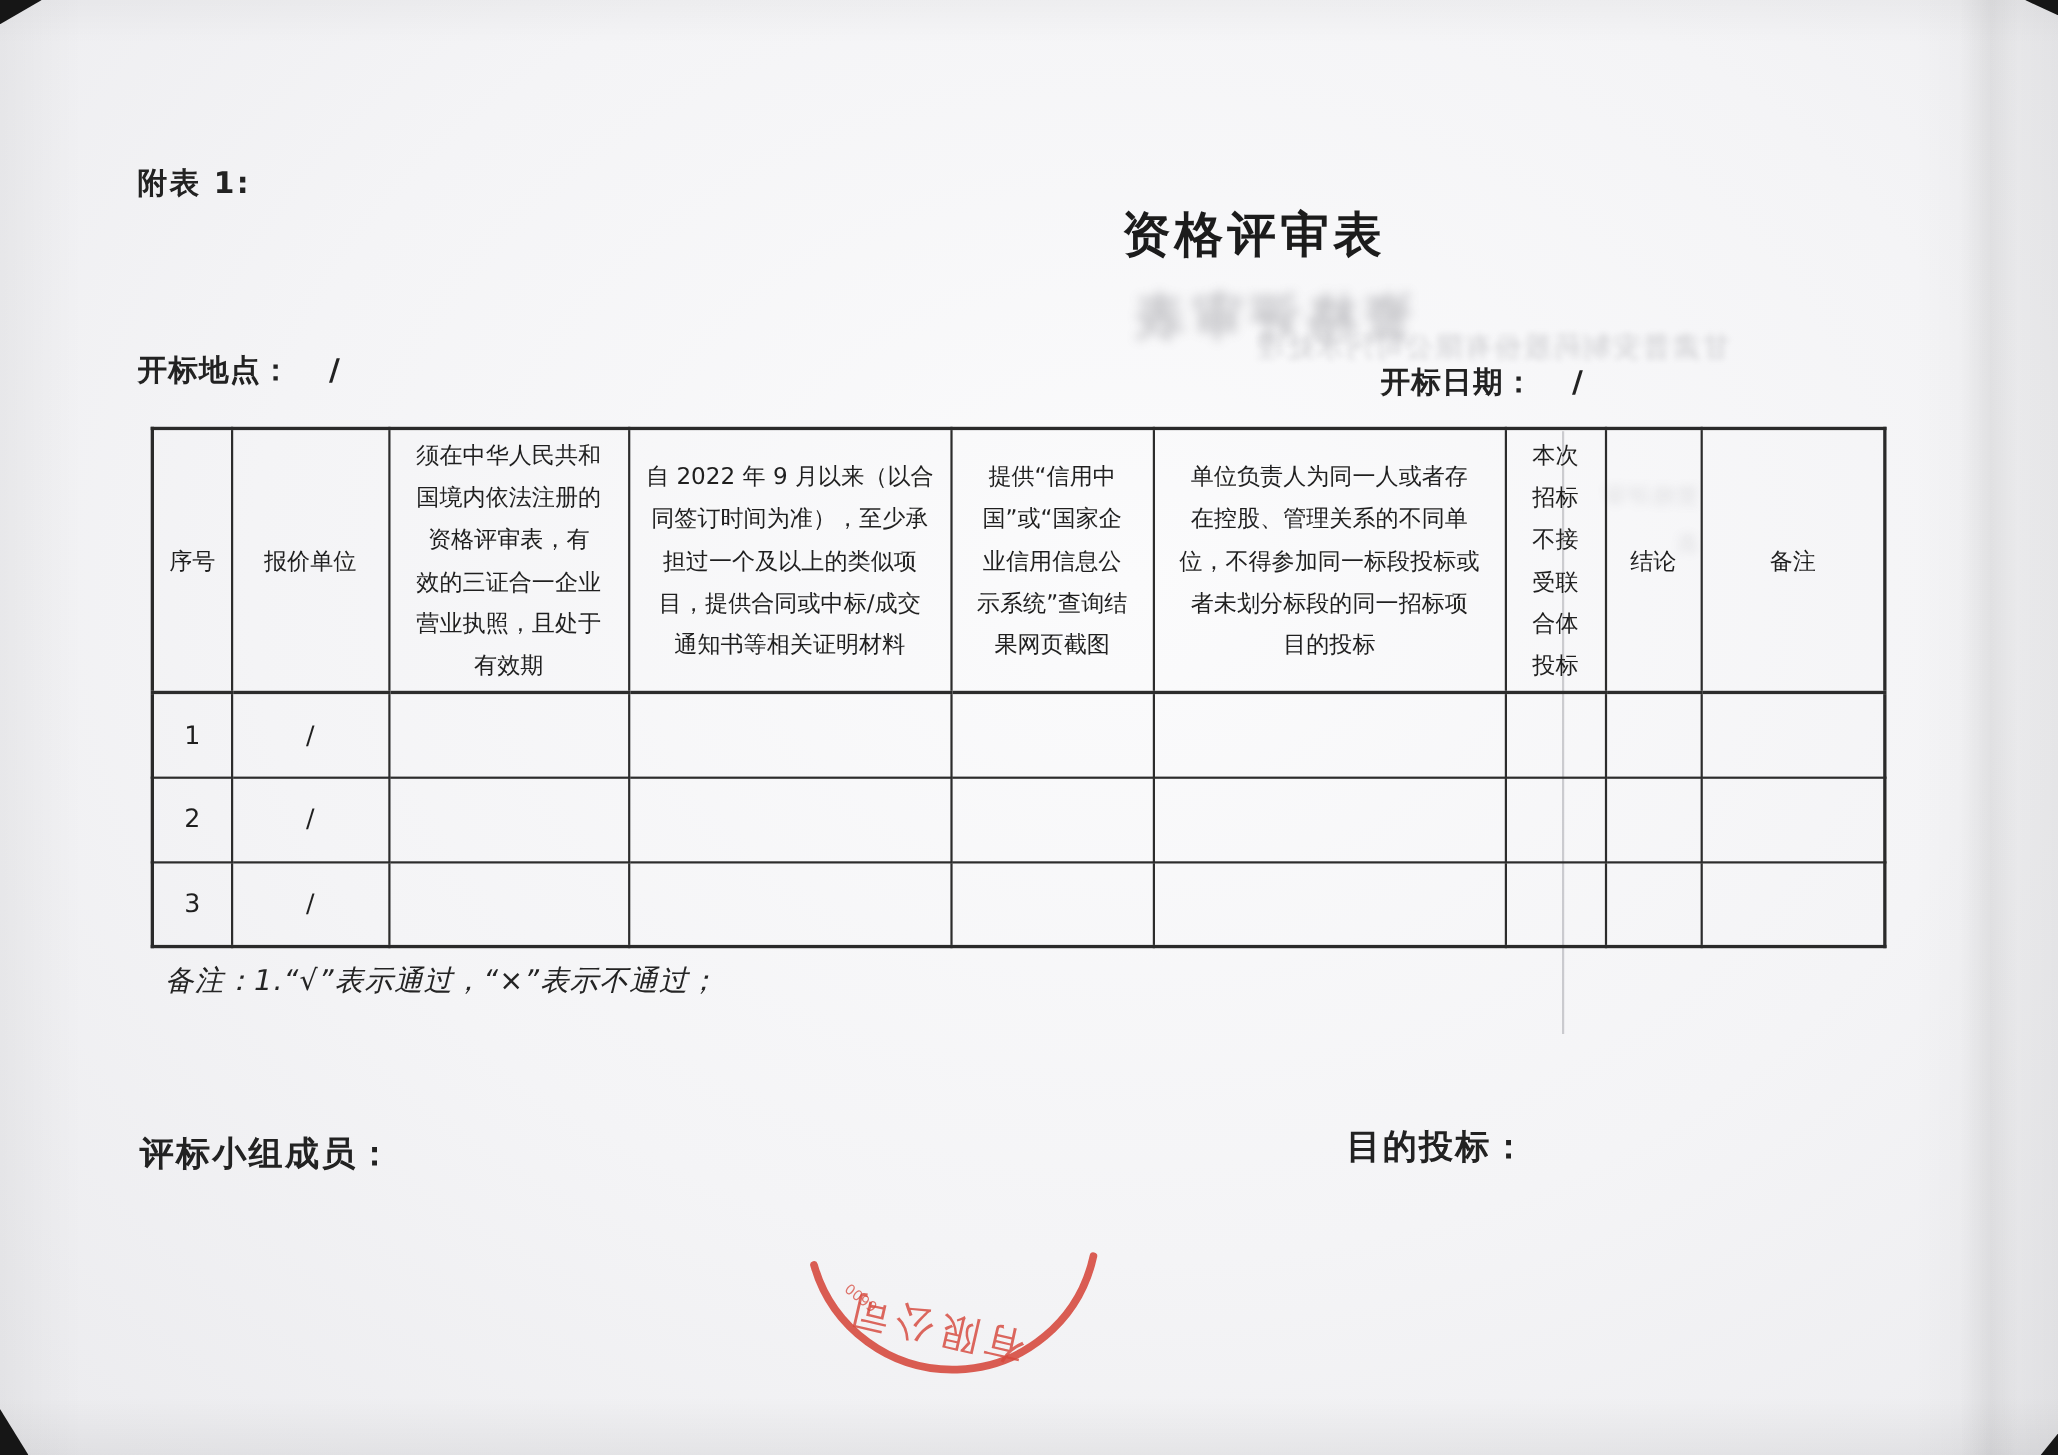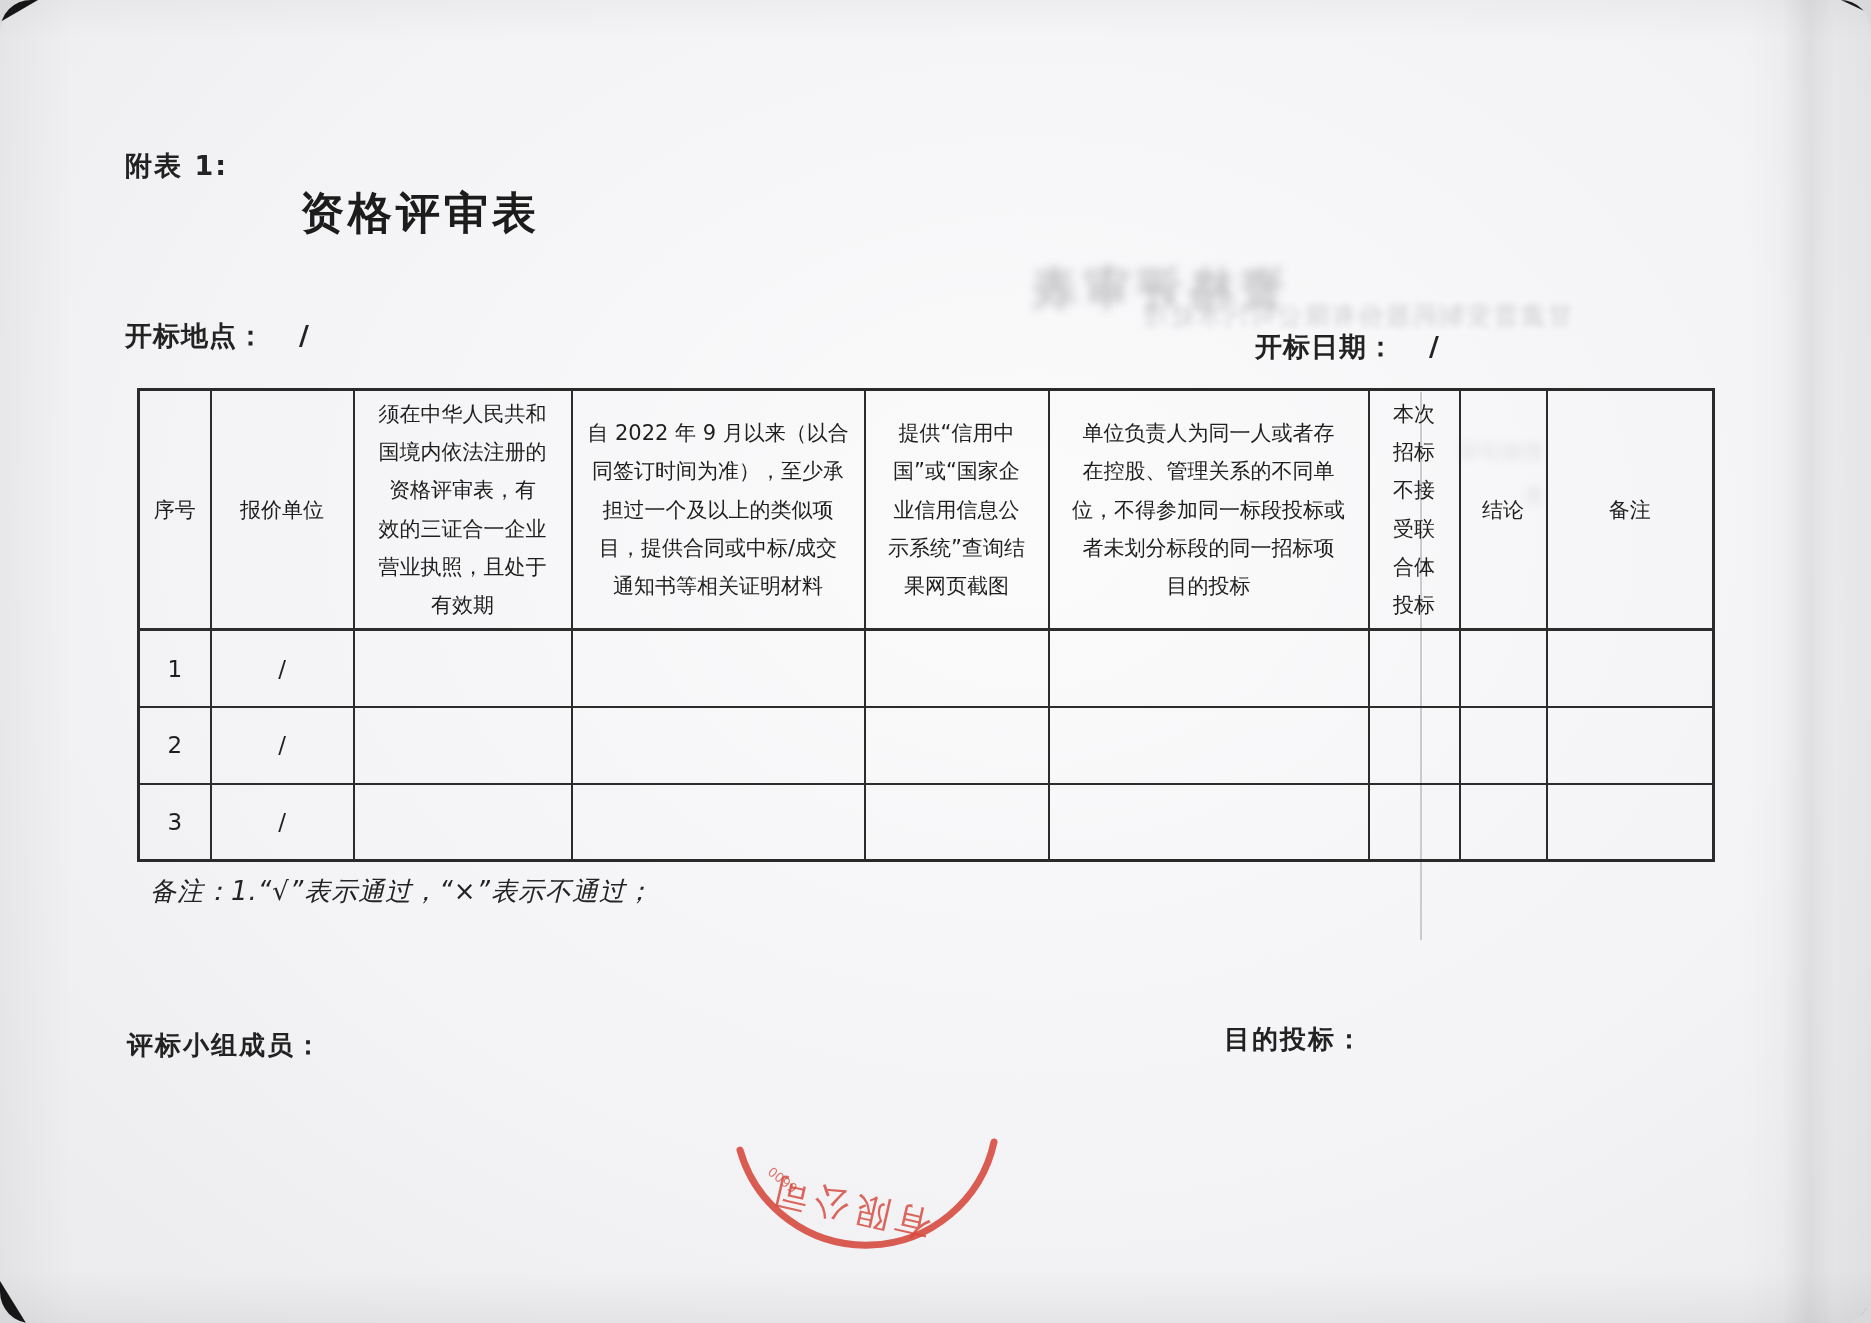--- a/index.html
+++ b/index.html
@@ -6,27 +6,26 @@
   .scan{
     position:relative;
     width:1871px;height:1323px;
     overflow:hidden;
     font-family:"DejaVu Sans","Liberation Sans",sans-serif;
     color:#222;
     background:
       linear-gradient(to right, rgba(0,0,0,0.04) 0%, rgba(0,0,0,0) 4%, rgba(0,0,0,0) 93%, rgba(0,0,0,0.06) 100%),
       linear-gradient(to bottom, rgba(0,0,0,0.03) 0%, rgba(0,0,0,0) 3%, rgba(0,0,0,0) 96%, rgba(0,0,0,0.05) 100%),
       radial-gradient(ellipse at 55% 40%, #fbfbfc 0%, #f4f4f6 55%, #ebebee 100%);
-    border-radius: 31px;
   }
   .abs{position:absolute;}
 
   
   .appendix{left:125px;top:148px;font-size:27px;font-weight:600;letter-spacing:2px;}
-  .title{left:300px;top:184px;width:960px;text-align:left;font-size:44px;font-weight:700;letter-spacing:4px;color:#1c1c1c;}
+  .title{left:300px;top:184px;width:960px;text-align:right;font-size:44px;font-weight:700;letter-spacing:4px;color:#1c1c1c;}
   .project-line{left:125px;top:263px;font-size:27px;font-weight:700;letter-spacing:1px;white-space:nowrap;}
   .meta-line{font-size:27px;font-weight:700;letter-spacing:1px;white-space:nowrap;}
   .loc-line{left:125px;top:318px;}
   .date-line{left:1255px;top:329px;}
   .meta-value{margin-left:34px;font-weight:600;}
 
   
   table.review-table{
     position:absolute;left:137px;top:388px;width:1575px;
     border-collapse:collapse;table-layout:fixed;
@@ -46,21 +45,21 @@
   }
   table.review-table tbody tr{height:77px;}
   table.review-table tbody td{font-size:23px;}
   td.quote-cell{font-size:25px;}
 
   
   .note{font-size:26px;letter-spacing:1px;color:#242424;}
   .note1{left:150px;top:874px;font-style:italic;}
   .note2{left:103px;top:916px;width:1655px;text-indent:112px;white-space:pre-line;line-height:40px;}
   .note3{left:215px;top:997px;}
-  .signature{font-size:26px;font-weight:700;letter-spacing:2px;}
+  .signature{font-size:31px;font-weight:700;letter-spacing:2px;}
   .sign-committee{left:127px;top:1028px;}
   .sign-supervisor{left:1224px;top:1022px;}
 
   
   .stamp{left:722px;top:1112px;width:300px;height:170px;filter:blur(0.6px);opacity:0.92;}
 
   
   .ghost{color:#74747b;pointer-events:none;}
   .ghost-title{left:1025px;top:258px;font-size:46px;font-weight:700;letter-spacing:6px;
     transform:scaleX(-1);filter:blur(5px);opacity:0.42;}

